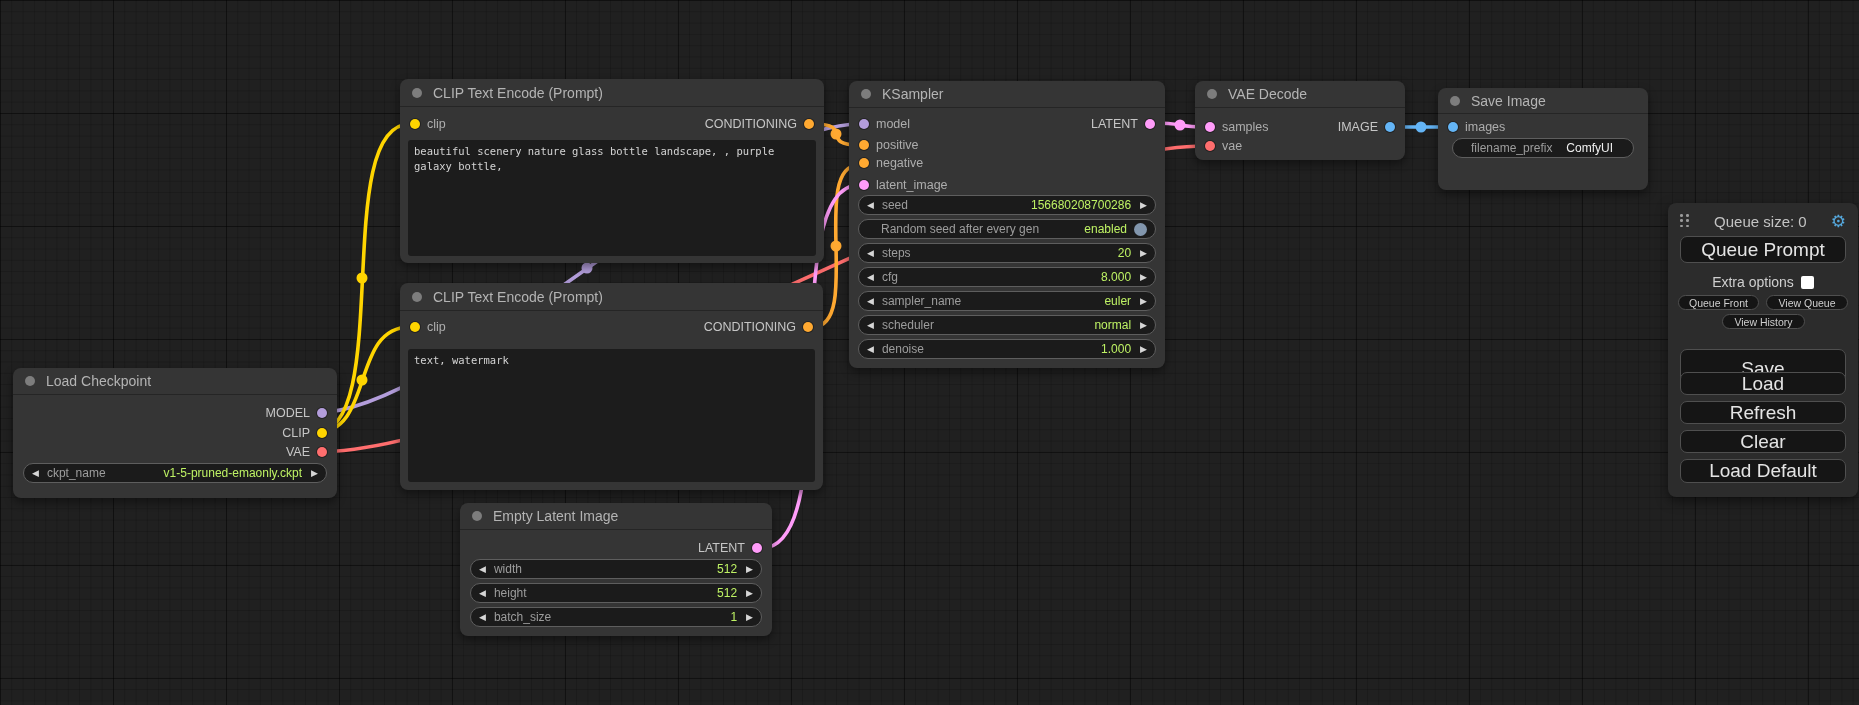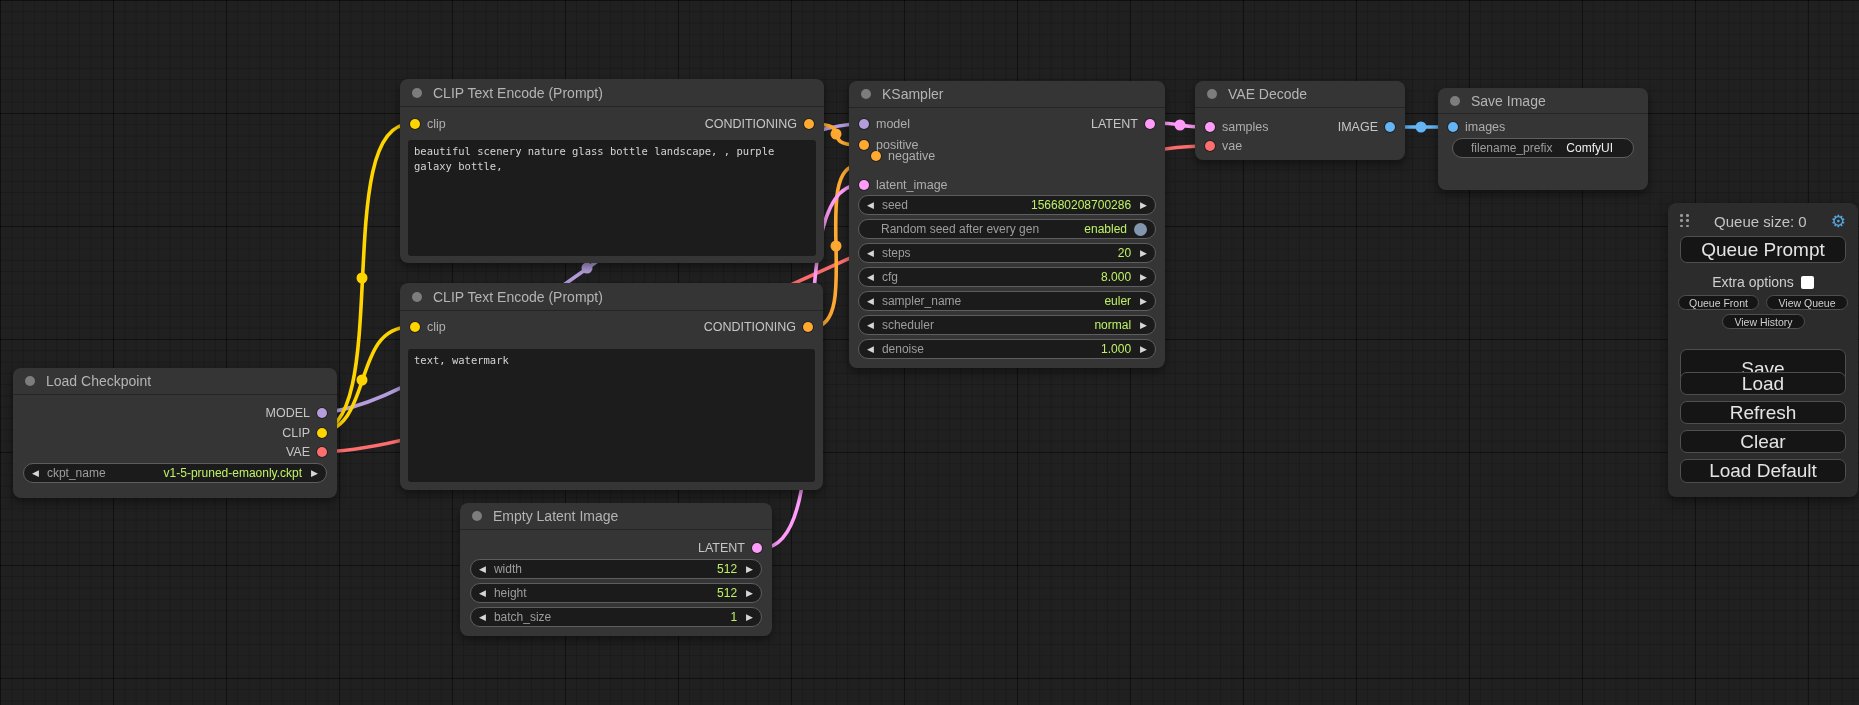--- a/index.html
+++ b/index.html
@@ -202,21 +202,21 @@
         <span class="sdot" style="background: rgb(255, 156, 249);"></span>
         <span class="out-label">LATENT</span>
       </span>
   </div>
   <div class="srow" style="top:56px;">
     <span class="slot">
         <span class="sdot" style="background: rgb(255, 169, 49);"></span>
         <span class="in-label">positive</span>
       </span>
   </div>
-  <div class="srow" style="top:67px;margin-left:12px;">
+  <div class="srow" style="top:74px;">
     <span class="slot">
         <span class="sdot" style="background: rgb(255, 169, 49);"></span>
         <span class="in-label">negative</span>
       </span>
   </div>
   <div class="srow" style="top:96px;">
     <span class="slot">
         <span class="sdot" style="background: rgb(255, 156, 249);"></span>
         <span class="in-label">latent_image</span>
       </span>

